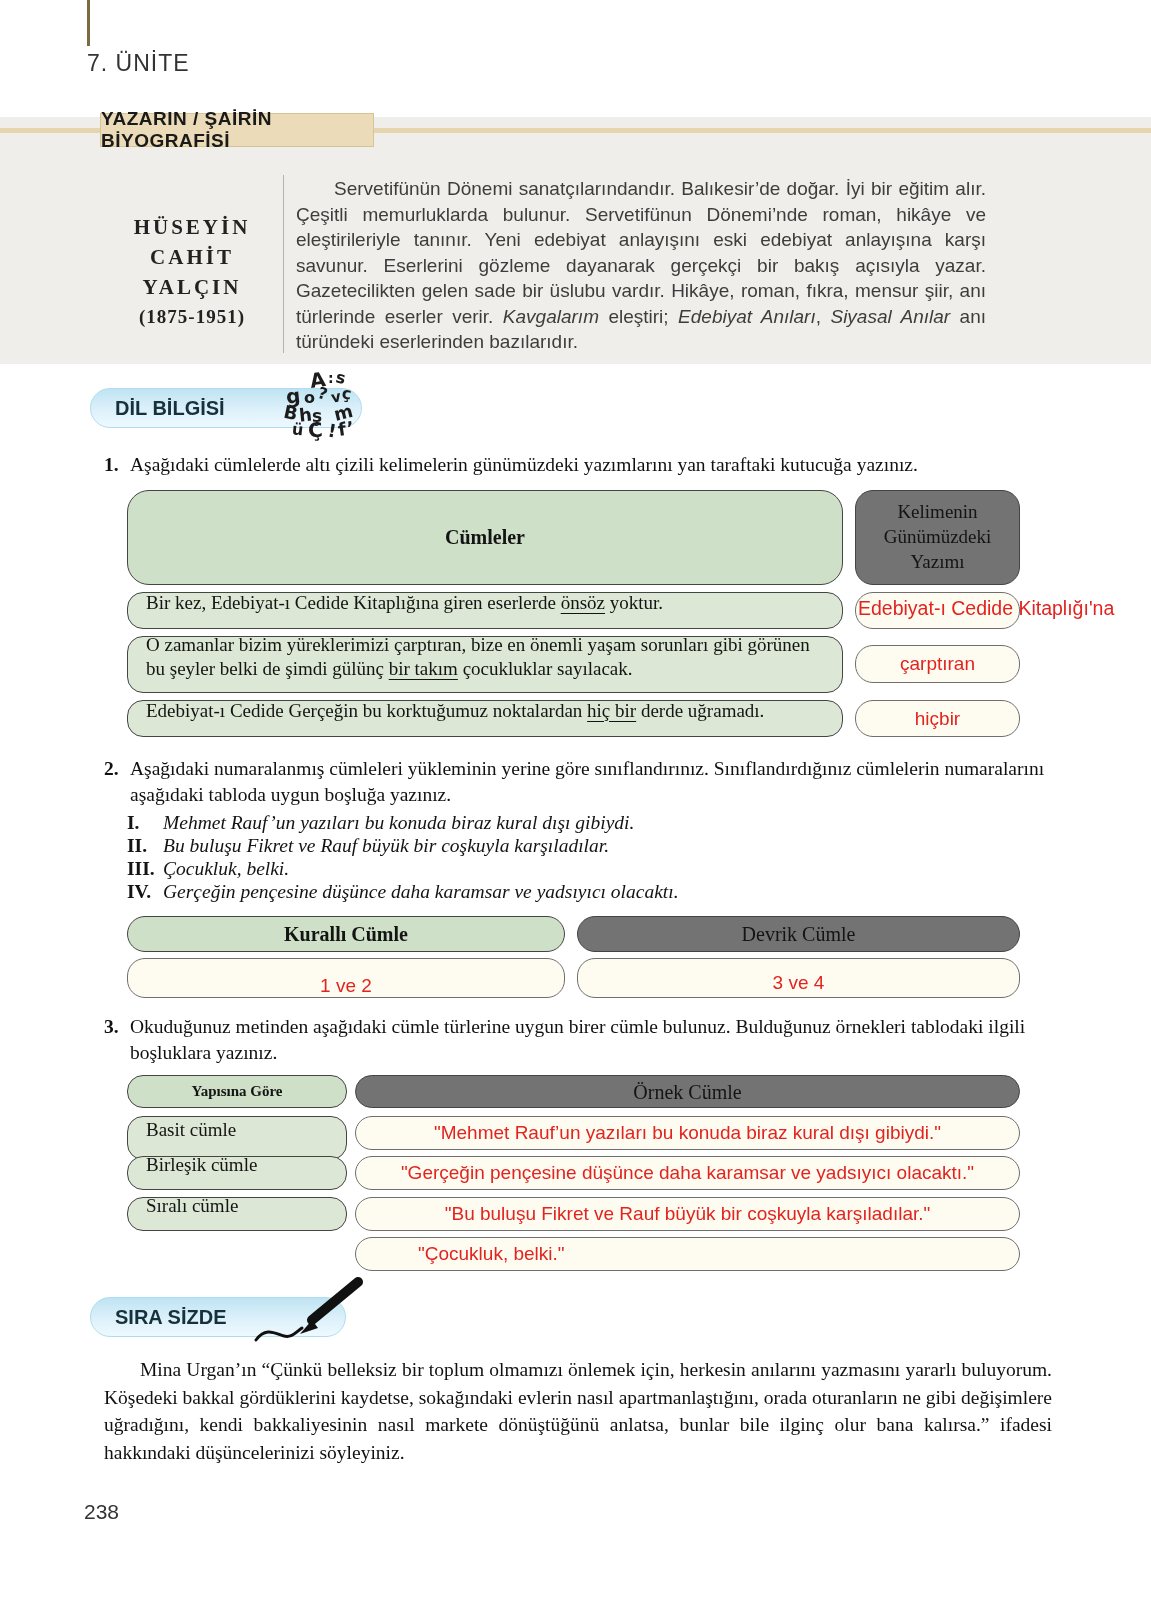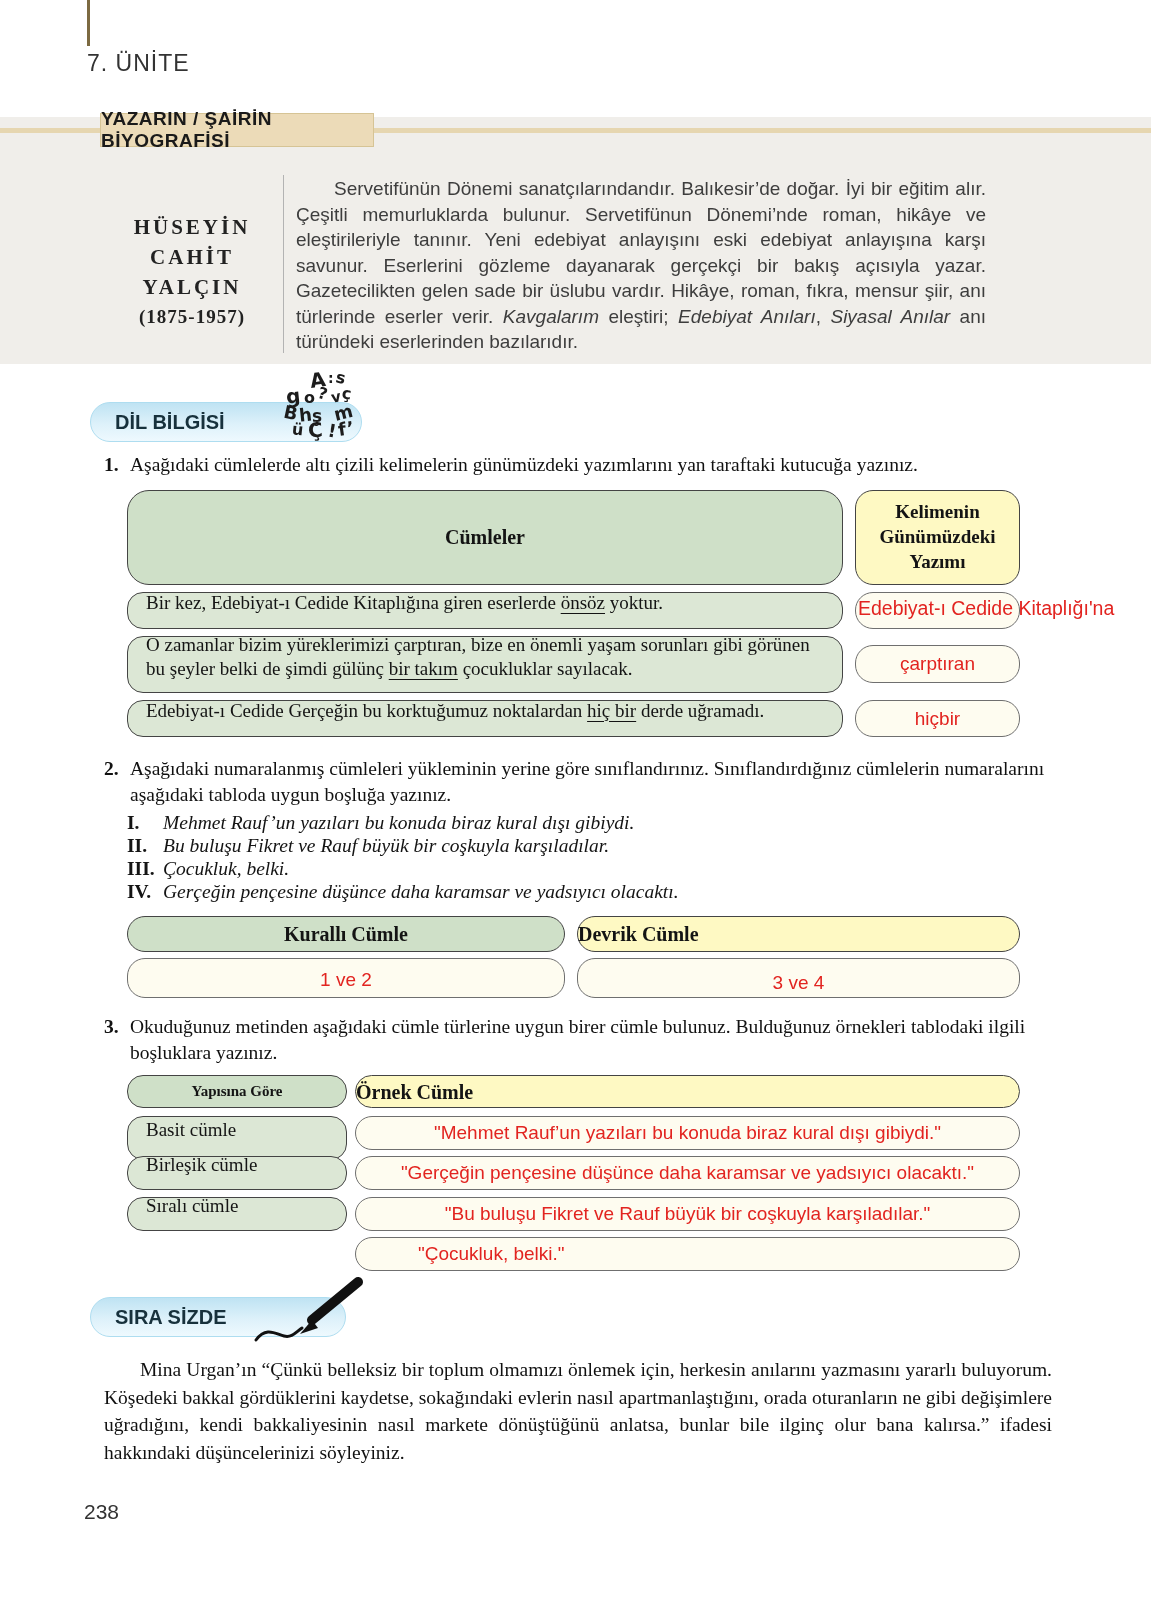--- a/index.html
+++ b/index.html
@@ -23,21 +23,21 @@
   .bio-years{font-size:19px;letter-spacing:1px;}
   .bio-divider{position:absolute;left:283px;top:175px;width:1px;height:178px;background:#b3b3b3;}
   .bio-text{position:absolute;left:296px;top:176px;width:690px;font-family:"Liberation Sans",sans-serif;
             font-size:19px;line-height:25.5px;color:#3d3d3d;text-align:justify;text-indent:38px;}
 
   
   .pill{position:absolute;height:40px;border-radius:22px;border:1px solid #aeddf0;
         background:linear-gradient(180deg,#bfe3f3 0%,#ddf1fa 55%,#eef9fe 100%);
         display:flex;align-items:center;
         font-family:"Liberation Sans",sans-serif;font-weight:bold;font-size:20px;color:#17313c;}
-  .pill-dil{left:90px;top:402px;width:272px;padding-left:24px;box-sizing:border-box;}
+  .pill-dil{left:90px;top:388px;width:272px;padding-left:24px;box-sizing:border-box;}
   .pill-sira{left:90px;top:1297px;width:256px;padding-left:24px;box-sizing:border-box;}
 
   
   .letters-icon{position:absolute;left:284px;top:370px;width:84px;height:72px;color:#1c1c1c;
                 font-family:"DejaVu Sans",sans-serif;}
   .letters-icon span{position:absolute;display:block;font-weight:bold;}
   .letters-icon span:nth-child(1){left:26px;top:-2px;font-size:20px;transform:rotate(-8deg);}
   .letters-icon span:nth-child(2){left:44px;top:0;font-size:14px;}
   .letters-icon span:nth-child(3){left:52px;top:-2px;font-size:16px;transform:rotate(12deg);}
   .letters-icon span:nth-child(4){left:2px;top:14px;font-size:20px;transform:rotate(-6deg);}
@@ -56,22 +56,22 @@
 
   
   .q{position:absolute;left:104px;width:952px;font-size:19.5px;line-height:26px;color:#111;
      padding-left:26px;box-sizing:border-box;}
   .qnum{position:absolute;left:0;top:0;font-weight:bold;}
 
   
   .bx{position:absolute;box-sizing:border-box;border:1.5px solid #444;}
   .green-h{background:#cfe0c8;border-radius:22px;display:flex;align-items:center;justify-content:center;
            font-weight:bold;font-size:20px;}
-  .tan-h{background:#fef9c3;border-radius:18px;display:flex;align-items:center;
-         font-weight:bold;font-size:19px;text-align:center;line-height:1.3;}
+  .tan-h{background:#737373;border-radius:18px;display:flex;align-items:center;justify-content:center;
+         font-weight:normal;font-size:19px;text-align:center;line-height:1.3;}
   .green-row{background:#dce7d5;border-radius:16px;display:flex;align-items:center;
              font-size:19px;padding:4px 10px 20px 18px;line-height:24px;}
   .cream{background:#fefcf0;border:1.2px solid #6f6f6f;border-radius:18px;display:flex;align-items:center;
          justify-content:center;}
   .red{color:#e22420;font-family:"Liberation Sans",sans-serif;font-size:19px;}
   .red-overflow{position:absolute;white-space:nowrap;color:#e22420;
                 font-family:"Liberation Sans",sans-serif;font-size:19.5px;}
 
   
   .rlist{position:absolute;left:127px;top:811px;width:900px;font-size:19.5px;line-height:23px;}
@@ -98,21 +98,21 @@
   <div class="unit-title">7. ÜNİTE</div>
 
   <div class="band"></div>
   <div class="band-rule"></div>
   <div class="band-label">YAZARIN / ŞAİRİN BİYOGRAFİSİ</div>
 
   <div class="bio-name">
     <div>HÜSEYİN</div>
     <div>CAHİT</div>
     <div>YALÇIN</div>
-    <div class="bio-years">(1875-1957)</div>
+    <div class="bio-years">(1875-1951)</div>
   </div>
   <div class="bio-divider"></div>
   <div class="bio-text"><span>Servetifünün Dönemi sanatçılarındandır. Balıkesir’de doğar. İyi bir eğitim alır. Çeşitli memurluklarda bulunur. Servetifünun Dönemi’nde roman, hikâye ve eleştirileriyle tanınır. Yeni edebiyat anlayışını eski edebiyat anlayışına karşı savunur. Eserlerini gözleme dayanarak gerçekçi bir bakış açısıyla yazar. Gazetecilikten gelen sade bir üslubu vardır. Hikâye, roman, fıkra, mensur şiir, anı türlerinde eserler verir. </span><span style="font-style: italic;">Kavgalarım</span><span> eleştiri; </span><span style="font-style: italic;">Edebiyat Anıları</span><span>, </span><span style="font-style: italic;">Siyasal Anılar</span><span> anı türündeki eserlerinden bazılarıdır.</span></div>
 
   <div class="pill pill-dil">
     <span>DİL BİLGİSİ</span>
   </div>
   <div class="letters-icon">
     <span>A</span>
     <span>:</span>
@@ -183,21 +183,21 @@
       <span class="roman">IV.</span><span class="ital">Gerçeğin pençesine düşünce daha karamsar ve yadsıyıcı olacaktı.</span>
     </div>
   </div>
 
   <div class="bx tan-h" style="left:577px;top:916px;width:443px;height:36px;font-size:20px;">
     <span>Devrik Cümle</span>
   </div>
   <div class="bx green-h" style="left:127px;top:916px;width:438px;height:36px;border-radius:18px;">
     <span>Kurallı Cümle</span>
   </div>
-  <div class="bx cream" style="left:127px;top:958px;width:438px;height:40px;align-items:center;padding-top:3px;">
+  <div class="bx cream" style="left:127px;top:958px;width:438px;height:40px;align-items:flex-end;padding-top:3px;">
     <span class="red">1 ve 2</span>
   </div>
   <div class="bx cream" style="left:577px;top:958px;width:443px;height:40px;align-items:flex-end;padding-bottom:3px;">
     <span class="red">3 ve 4</span>
   </div>
 
   <div class="q" style="top:1014px;">
     <span class="qnum">3.</span>
     <span>Okuduğunuz metinden aşağıdaki cümle türlerine uygun birer cümle bulunuz. Bulduğunuz örnekleri tablodaki ilgili boşluklara yazınız.</span>
   </div>

